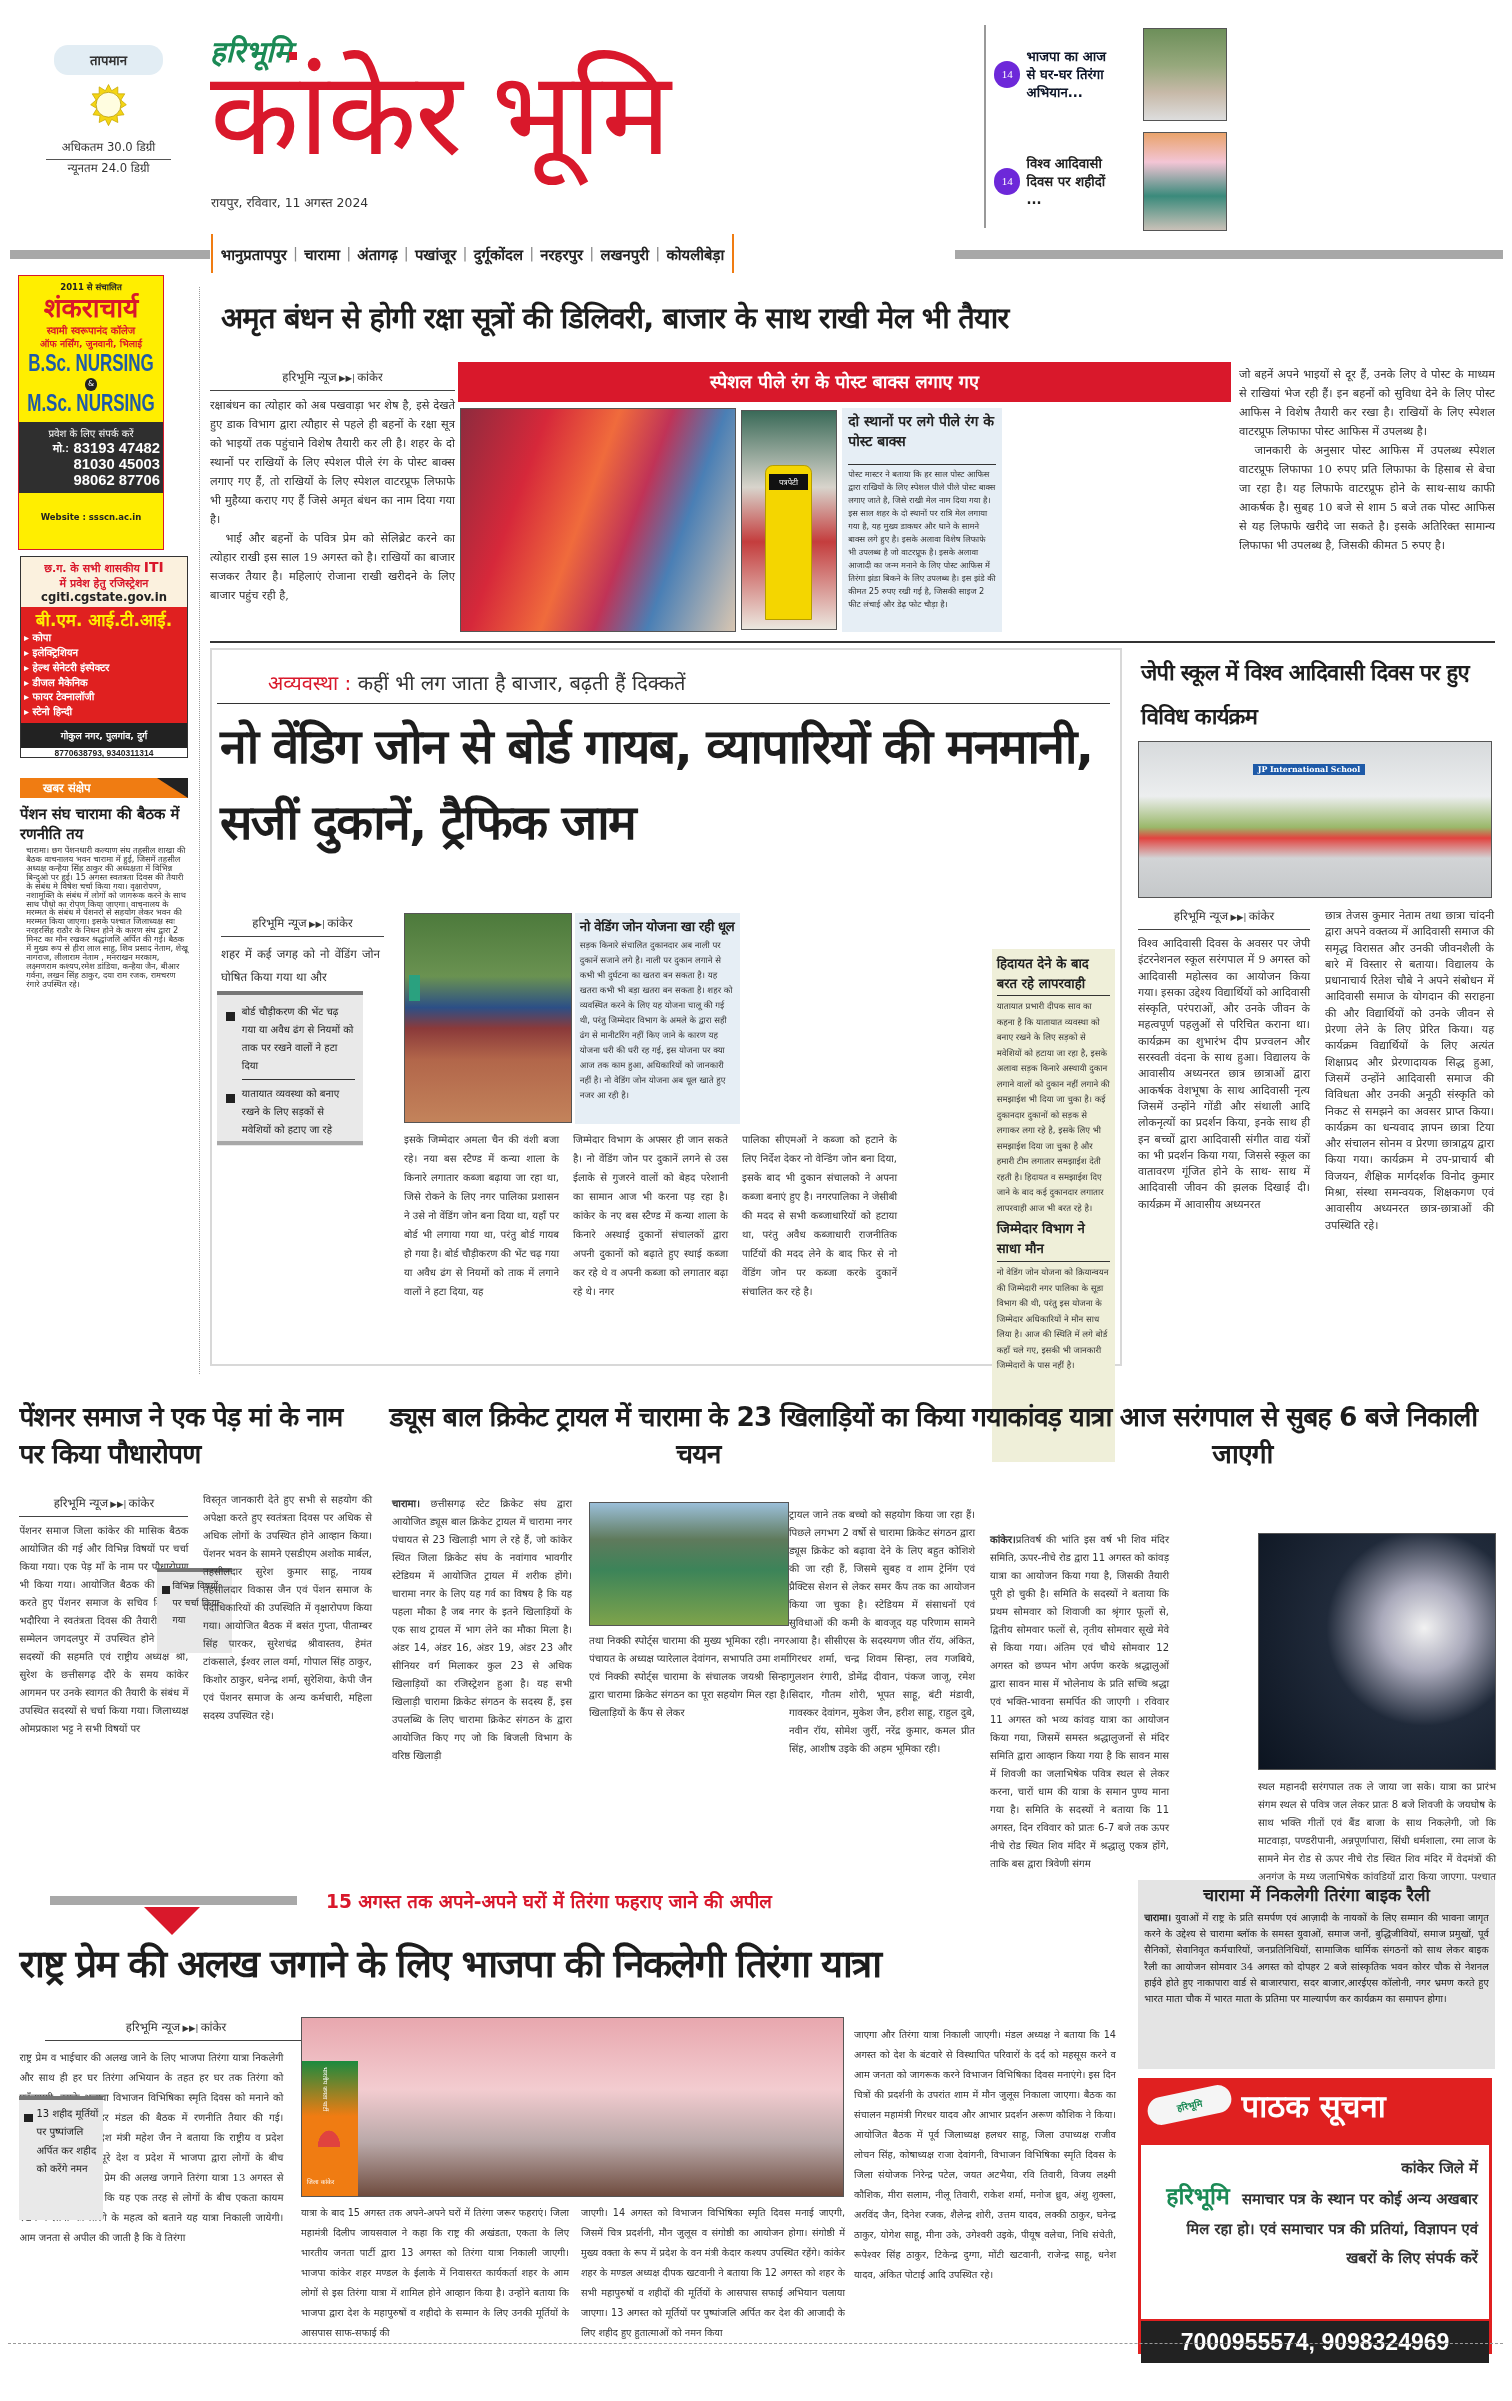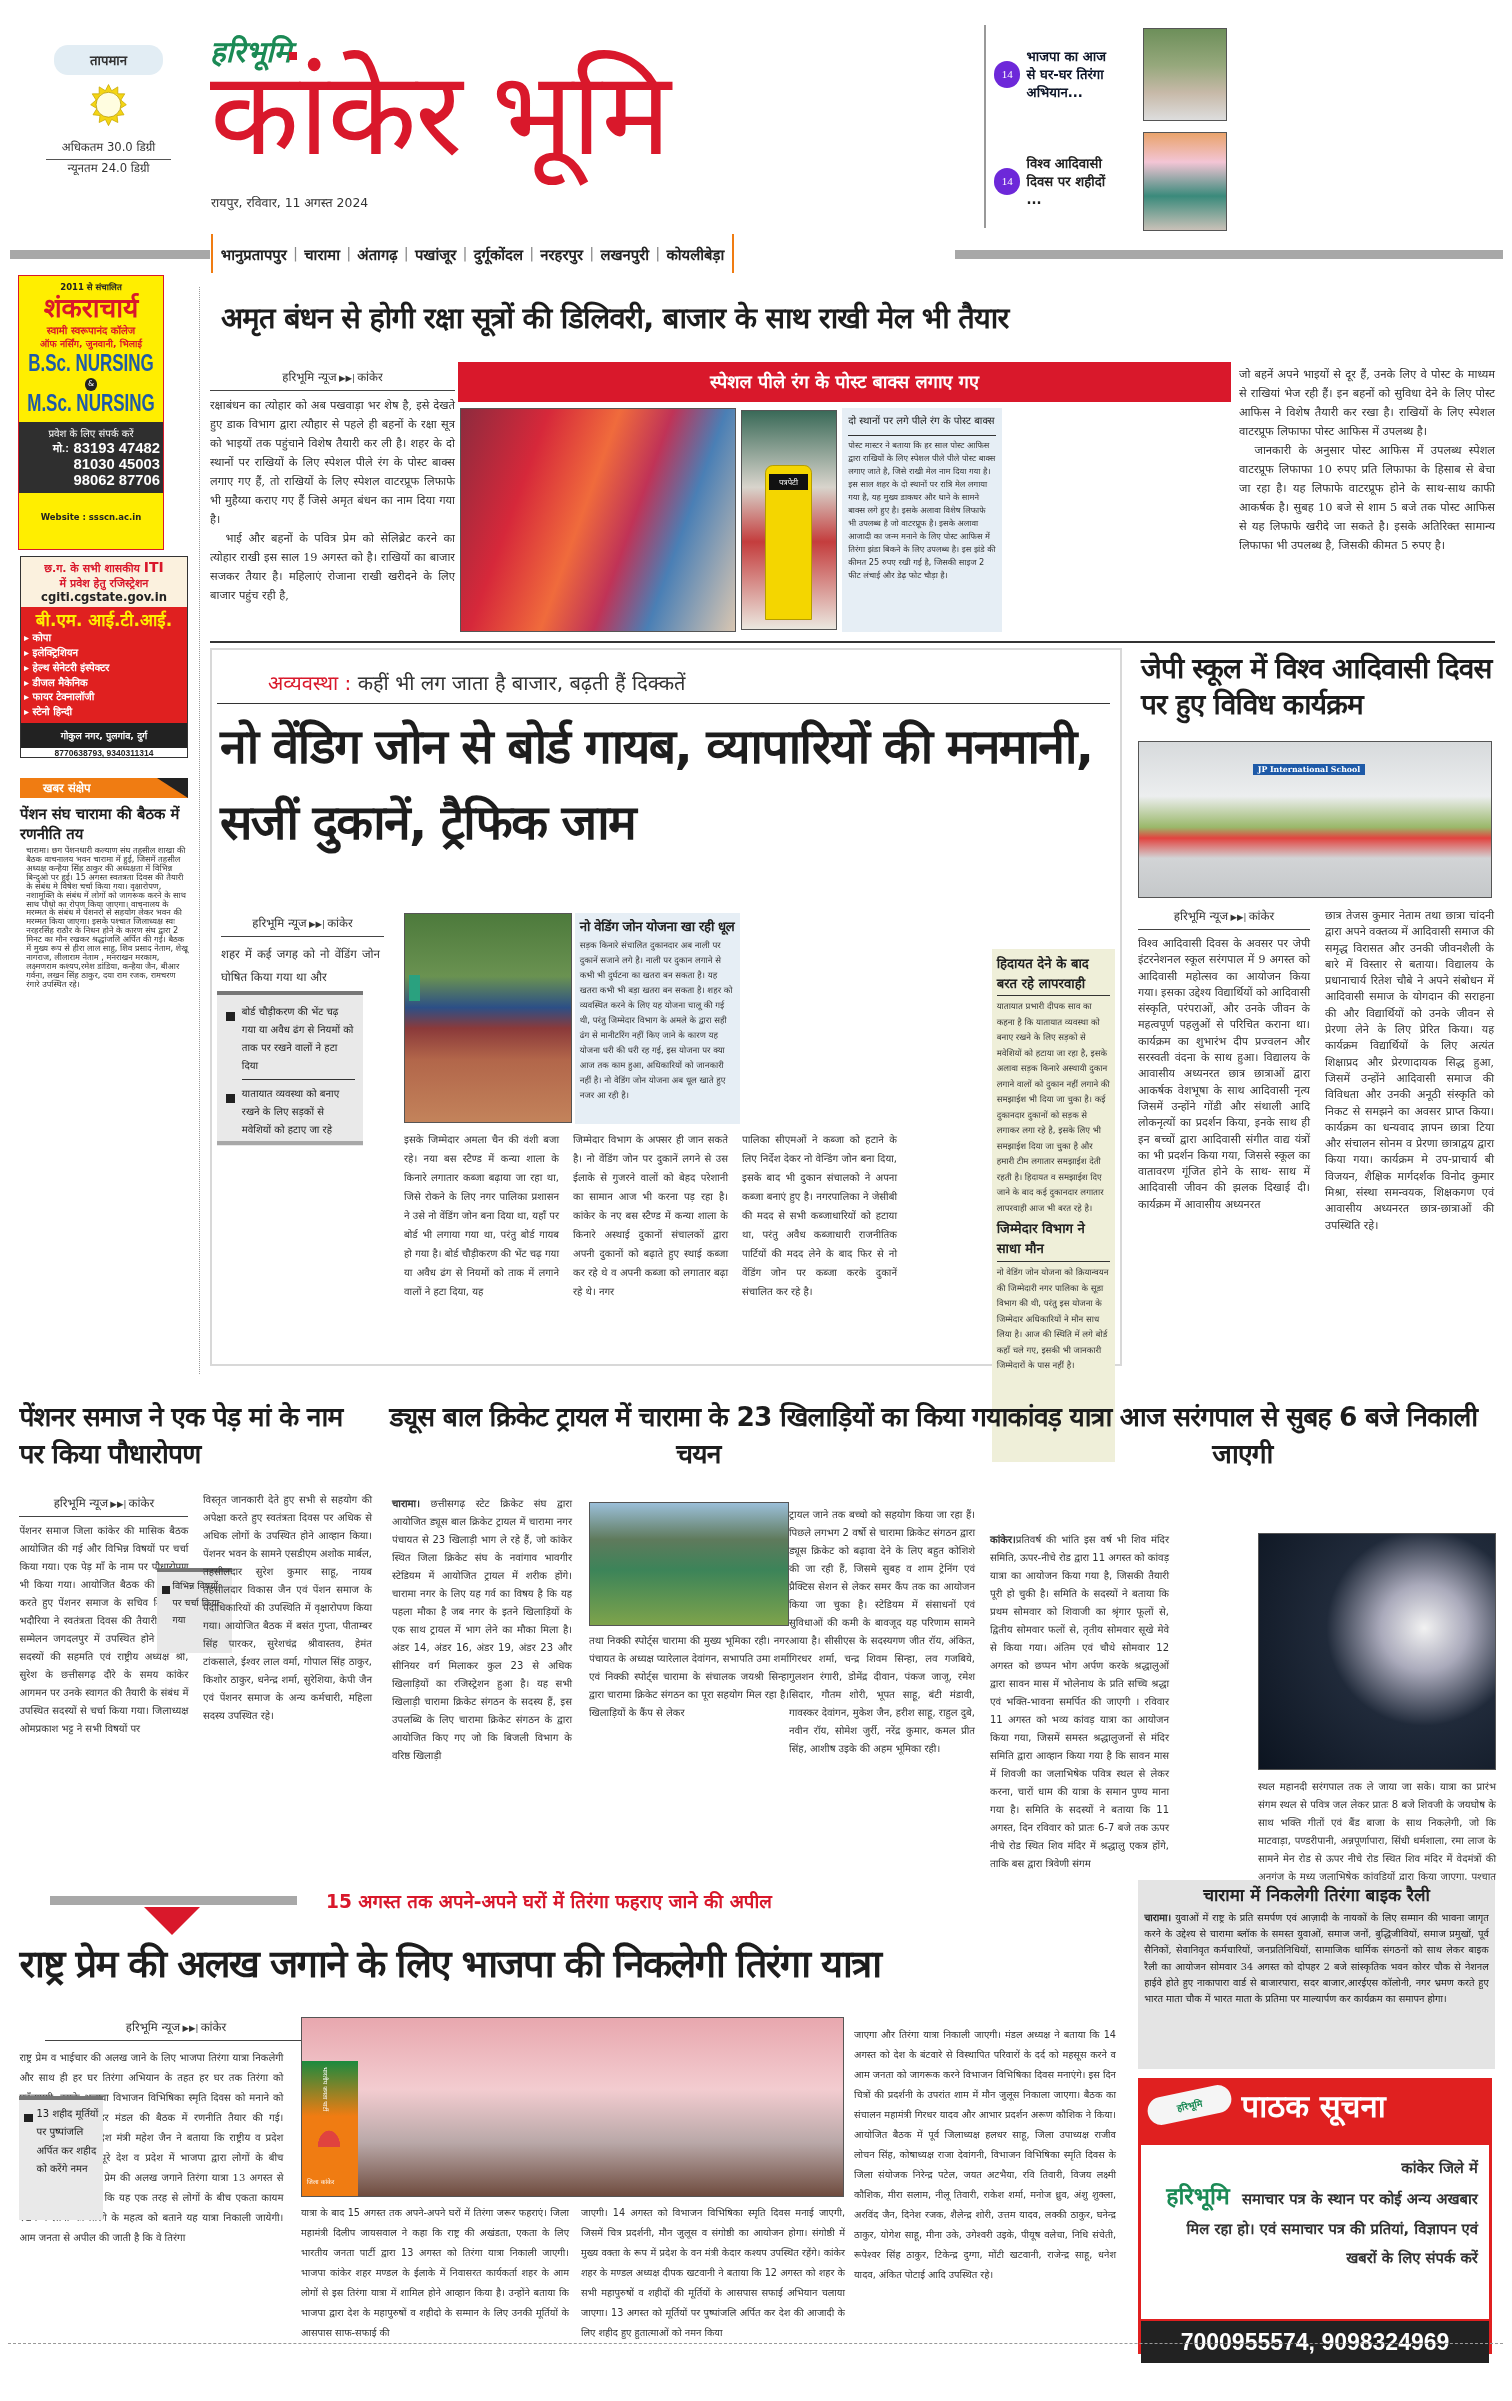--- a/index.html
+++ b/index.html
@@ -129,21 +129,21 @@
   <span>रक्षाबंधन का त्योहार को अब पखवाड़ा भर शेष है, इसे देखते हुए डाक विभाग द्वारा त्यौहार से पहले ही बहनों के रक्षा सूत्र को भाइयों तक पहुंचाने विशेष तैयारी कर ली है। शहर के दो स्थानों पर राखियों के लिए स्पेशल पीले रंग के पोस्ट बाक्स लगाए गए हैं, तो राखियों के लिए स्पेशल वाटरप्रूफ लिफाफे भी मुहैय्या कराए गए हैं जिसे अमृत बंधन का नाम दिया गया है।</span><br><span style="padding-left:15.5px"></span><span>भाई और बहनों के पवित्र प्रेम को सेलिब्रेट करने का त्योहार राखी इस साल 19 अगस्त को है। राखियों का बाजार सजकर तैयार है। महिलाएं रोजाना राखी खरीदने के लिए बाजार पहुंच रही है,</span>
 </div>
 <div class="abs" style="left:458px;top:362px;width:773px;height:40px;background:#d9182b;color:#fff;font-weight:bold;font-size:18px;text-align:center;line-height:40px">स्पेशल पीले रंग के पोस्ट बाक्स लगाए गए</div>
 <div class="abs photo" style="left:460px;top:408px;width:276px;height:224px;background:linear-gradient(110deg,#8e2b3e 0%,#d6283a 25%,#f06b3c 45%,#c03357 60%,#4a7fb5 75%,#d8c6b2 100%)"></div>
 <div class="abs photo" style="left:741px;top:410px;width:96px;height:220px;background:linear-gradient(180deg,#3a6a58 0%,#d8d4cc 35%,#c43d3d 60%,#ebe7df 100%)">
   <div style="position:absolute;left:23px;top:54px;width:47px;height:155px;background:#f4d600;border-radius:7.8px 7.8px 0 0;border:1.6px solid #b59d00">
     <div style="background:#111;color:#fff;font-size:7.8px;text-align:center;margin:7.8px 3.1px;padding:3.1px 0">पत्रपेटी</div>
   </div>
 </div>
 <div class="abs" style="left:842px;top:408px;width:160px;height:224px;background:#e6eef5;padding:3.1px 6.2px">
-  <div style="font-weight:normal;font-size:10px;line-height:20px;border-bottom:1.2px solid #333;padding-bottom:4px">दो स्थानों पर लगे पीले रंग के पोस्ट बाक्स</div>
+  <div style="font-weight:bold;font-size:14px;line-height:20px;border-bottom:1.2px solid #333;padding-bottom:13px">दो स्थानों पर लगे पीले रंग के पोस्ट बाक्स</div>
   <div style="font-size:8.2px;line-height:13px;margin-top:3.1px;color:#333">पोस्ट मास्टर ने बताया कि हर साल पोस्ट आफिस द्वारा राखियों के लिए स्पेशल पीले पीले पोस्ट बाक्स लगाए जाते है, जिसे राखी मेल नाम दिया गया है। इस साल शहर के दो स्थानों पर रात्रि मेल लगाया गया है, यह मुख्य डाकघर और थाने के सामने बाक्स लगे हुए है। इसके अलावा विशेष लिफाफे भी उपलब्ध है जो वाटरप्रूफ है। इसके अलावा आजादी का जन्म मनाने के लिए पोस्ट आफिस में तिरंगा झंडा बिकने के लिए उपलब्ध है। इस झंडे की कीमत 25 रुपए रखी गई है, जिसकी साइज 2 फीट लंचाई और डेढ़ फोट चौड़ा है।</div>
 </div>
 <div class="abs body-text" style="left:1239px;top:365px;width:256px;font-size:11.3px;line-height:19px">
   <span>जो बहनें अपने भाइयों से दूर हैं, उनके लिए वे पोस्ट के माध्यम से राखियां भेज रही हैं। इन बहनों को सुविधा देने के लिए पोस्ट आफिस ने विशेष तैयारी कर रखा है। राखियों के लिए स्पेशल वाटरप्रूफ लिफाफा पोस्ट आफिस में उपलब्ध है।</span><br><span style="padding-left:15.5px"></span><span>जानकारी के अनुसार पोस्ट आफिस में उपलब्ध स्पेशल वाटरप्रूफ लिफाफा 10 रुपए प्रति लिफाफा के हिसाब से बेचा जा रहा है। यह लिफाफे वाटरप्रूफ होने के साथ-साथ काफी आकर्षक है। सुबह 10 बजे से शाम 5 बजे तक पोस्ट आफिस से यह लिफाफे खरीदे जा सकते है। इसके अतिरिक्त सामान्य लिफाफा भी उपलब्ध है, जिसकी कीमत 5 रुपए है।</span>
 </div>
 <div class="abs hr" style="left:210px;top:641px;width:1285px;height:1.6px"></div>
 
 <div class="abs" style="left:210px;top:648px;width:912px;height:718px;border:2.3px solid #d8d8d8"></div>
 <div class="abs" style="left:268px;top:669px;font-size:20px;color:#333">
   <span style="color:#d9182b">अव्यवस्था :</span> <span>कहीं भी लग जाता है बाजार, बढ़ती हैं दिक्कतें</span>
@@ -174,21 +174,21 @@
 
 <div class="abs" style="left:837px;top:905px;width:-0.8px"></div>
 
 <div class="abs" style="left:992px;top:949px;width:123px;height:513px;background:#efefd9;padding:4.7px 4.7px">
   <div style="font-weight:bold;font-size:13.2px;line-height:20px;border-bottom:1.2px solid #333;padding-bottom:1.6px">हिदायत देने के बाद बरत रहे लापरवाही</div>
   <div style="font-size:8.5px;line-height:15.5px;color:#333;margin-top:3.1px">यातायात प्रभारी दीपक साव का कहना है कि यातायात व्यवस्था को बनाए रखने के लिए सड़को से मवेशियों को हटाया जा रहा है, इसके अलावा सड़क किनारे अस्थायी दुकान लगाने वालों को दुकान नहीं लगाने की समझाईश भी दिया जा चुका है। कई दुकानदार दुकानों को सड़क से लगाकर लगा रहे है, इसके लिए भी समझाईश दिया जा चुका है और हमारी टीम लगातार समझाईश देती रहती है। हिदायत व समझाईश दिए जाने के बाद कई दुकानदार लगातार लापरवाही आज भी बरत रहे है।</div>
   <div style="font-weight:bold;font-size:13.2px;line-height:20px;border-bottom:1.2px solid #333;padding-bottom:1.6px;margin-top:3.1px">जिम्मेदार विभाग ने साधा मौन</div>
   <div style="font-size:8.5px;line-height:15.5px;color:#333;margin-top:3.1px">नो वेडिंग जोन योजना को क्रियान्वयन की जिम्मेदारी नगर पालिका के सूडा विभाग की थी, परंतु इस योजना के जिम्मेदार अधिकारियों ने मौन साध लिया है। आज की स्थिति में लगे बोर्ड कहाँ चले गए, इसकी भी जानकारी जिम्मेदारों के पास नहीं है।</div>
 </div>
 
-<div class="abs hl" style="left:1141px;top:651px;width:357px;font-size:28px;line-height:36px">जेपी स्कूल में विश्व आदिवासी दिवस पर हुए विविध कार्यक्रम</div>
+<div class="abs hl" style="left:1141px;top:651px;width:357px;font-size:22px;line-height:44px">जेपी स्कूल में विश्व आदिवासी दिवस पर हुए विविध कार्यक्रम</div>
 <div class="abs photo" style="left:1138px;top:741px;width:354px;height:157px;background:linear-gradient(180deg,#d7dadc 0%,#eceeef 35%,#9ab86a 55%,#e2433f 62%,#d2d4d6 75%,#c5c8ca 100%)">
   <div style="position:absolute;left:114px;top:22px;background:#1e5aa8;color:#fff;font-size:7.8px;padding:0.8px 4.7px;font-family:'DejaVu Serif',serif;font-weight:bold">JP International School</div>
 </div>
 <div class="abs byline" style="left:1138px;top:908px;width:172px"><span>हरिभूमि न्यूज</span><span class="arr">▶▶|</span><span>कांकेर</span></div>
 <div class="abs body-text" style="left:1138px;top:936px;width:172px;font-size:11px;line-height:16.3px">विश्व आदिवासी दिवस के अवसर पर जेपी इंटरनेशनल स्कूल सरंगपाल में 9 अगस्त को आदिवासी महोत्सव का आयोजन किया गया। इसका उद्देश्य विद्यार्थियों को आदिवासी संस्कृति, परंपराओं, और उनके जीवन के महत्वपूर्ण पहलुओं से परिचित कराना था। कार्यक्रम का शुभारंभ दीप प्रज्वलन और सरस्वती वंदना के साथ हुआ। विद्यालय के आवासीय अध्यनरत छात्र छात्राओं द्वारा आकर्षक वेशभूषा के साथ आदिवासी नृत्य जिसमें उन्होंने गोंडी और संथाली आदि लोकनृत्यों का प्रदर्शन किया, इनके साथ ही इन बच्चों द्वारा आदिवासी संगीत वाद्य यंत्रों का भी प्रदर्शन किया गया, जिससे स्कूल का वातावरण गूंजित होने के साथ- साथ में आदिवासी जीवन की झलक दिखाई दी। कार्यक्रम में आवासीय अध्यनरत</div>
 <div class="abs body-text" style="left:1325px;top:908px;width:169px;font-size:11px;line-height:16.3px">छात्र तेजस कुमार नेताम तथा छात्रा चांदनी द्वारा अपने वक्तव्य में आदिवासी समाज की समृद्ध विरासत और उनकी जीवनशैली के बारे में विस्तार से बताया। विद्यालय के प्रधानाचार्य रितेश चौबे ने अपने संबोधन में आदिवासी समाज के योगदान की सराहना की और विद्यार्थियों को उनके जीवन से प्रेरणा लेने के लिए प्रेरित किया। यह कार्यक्रम विद्यार्थियों के लिए अत्यंत शिक्षाप्रद और प्रेरणादायक सिद्ध हुआ, जिसमें उन्होंने आदिवासी समाज की विविधता और उनकी अनूठी संस्कृति को निकट से समझने का अवसर प्राप्त किया। कार्यक्रम का धन्यवाद ज्ञापन छात्रा टिया और संचालन सोनम व प्रेरणा छात्राद्वय द्वारा किया गया। कार्यक्रम मे उप-प्राचार्य बी विजयन, शैक्षिक मार्गदर्शक विनोद कुमार मिश्रा, संस्था समन्वयक, शिक्षकगण एवं आवासीय अध्यनरत छात्र-छात्राओं की उपस्थिति रहे।</div>
 
 <div class="abs hl" style="left:19.4px;top:1398px;width:349px;font-size:26.4px;line-height:37px">पेंशनर समाज ने एक पेड़ मां के नाम पर किया पौधारोपण</div>
 <div class="abs byline" style="left:19.4px;top:1495px;width:169px"><span>हरिभूमि न्यूज</span><span class="arr">▶▶|</span><span>कांकेर</span></div>
 <div class="abs cond" style="left:19.4px;top:1522px;width:169px;font-size:10px;line-height:18px">पेंशनर समाज जिला कांकेर की मासिक बैठक आयोजित की गई और विभिन्न विषयों पर चर्चा किया गया। एक पेड़ माँ के नाम पर पौधारोपण भी किया गया। आयोजित बैठक की शुरुआत करते हुए पेंशनर समाज के सचिव शिव सिंह भदौरिया ने स्वतंत्रता दिवस की तैयारी संबंधित सम्मेलन जगदलपुर में उपस्थित होने के लिए सदस्यों की सहमति एवं राष्ट्रीय अध्यक्ष श्री, सुरेश के छत्तीसगढ़ दौरे के समय कांकेर आगमन पर उनके स्वागत की तैयारी के संबंध में उपस्थित सदस्यों से चर्चा किया गया। जिलाध्यक्ष ओमप्रकाश भट्ट ने सभी विषयों पर</div>

